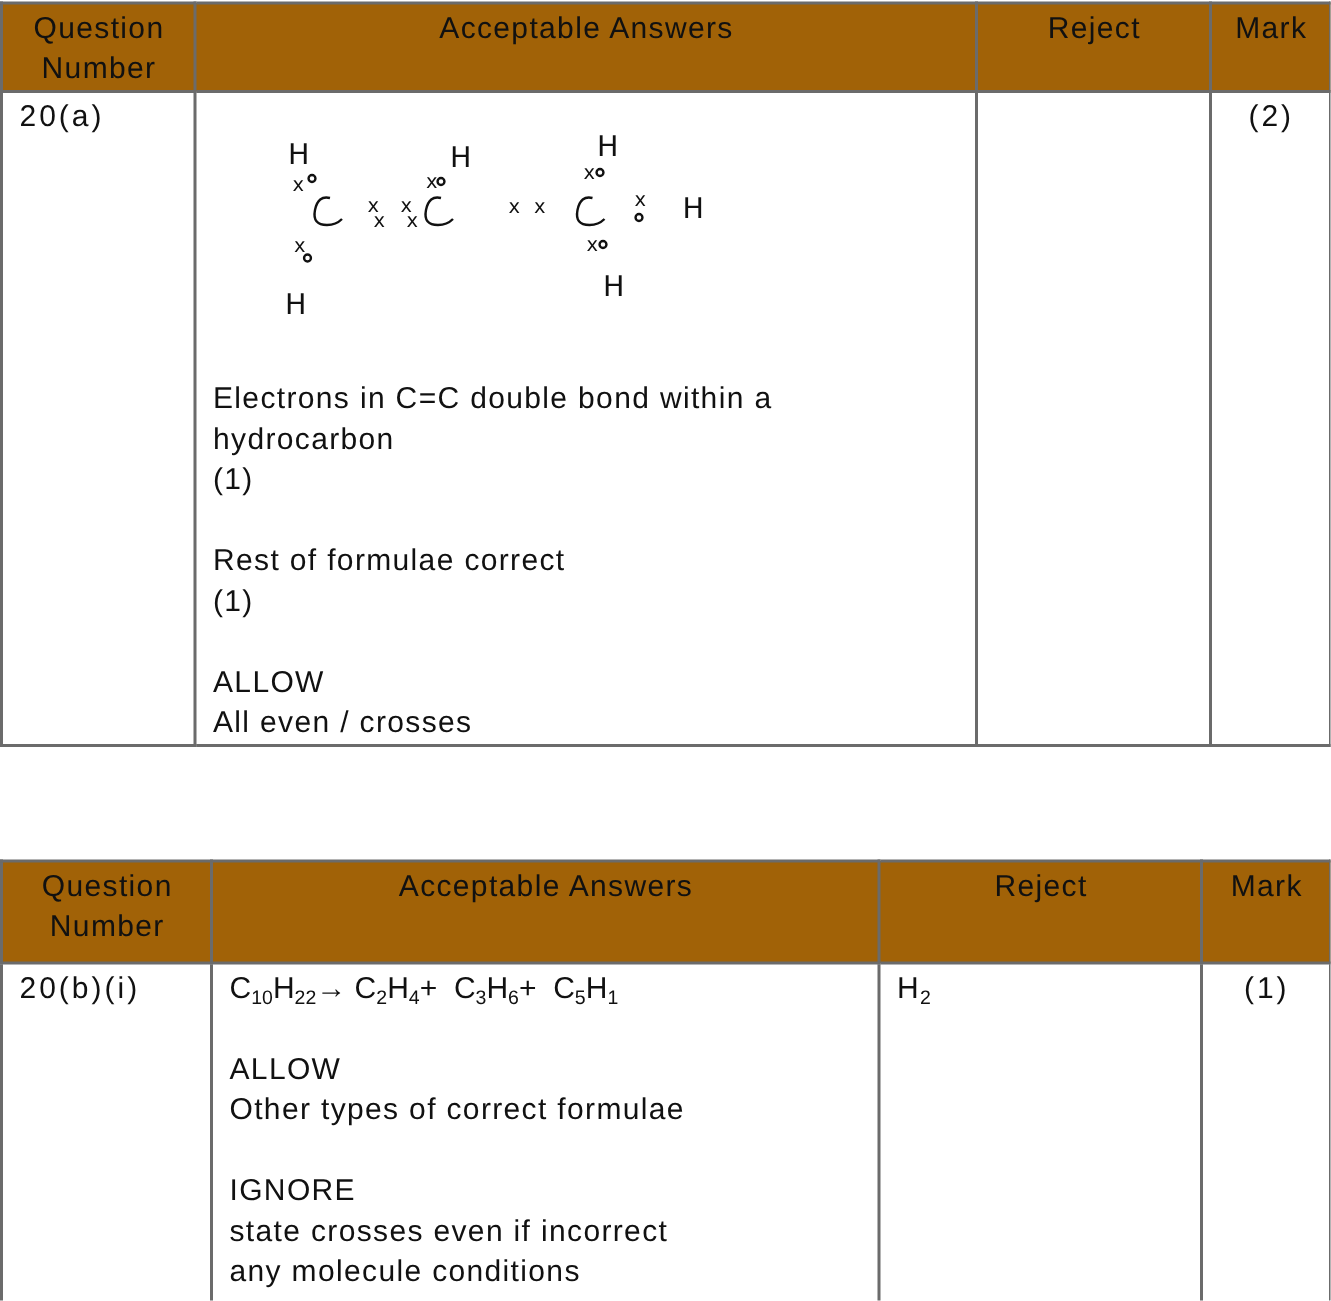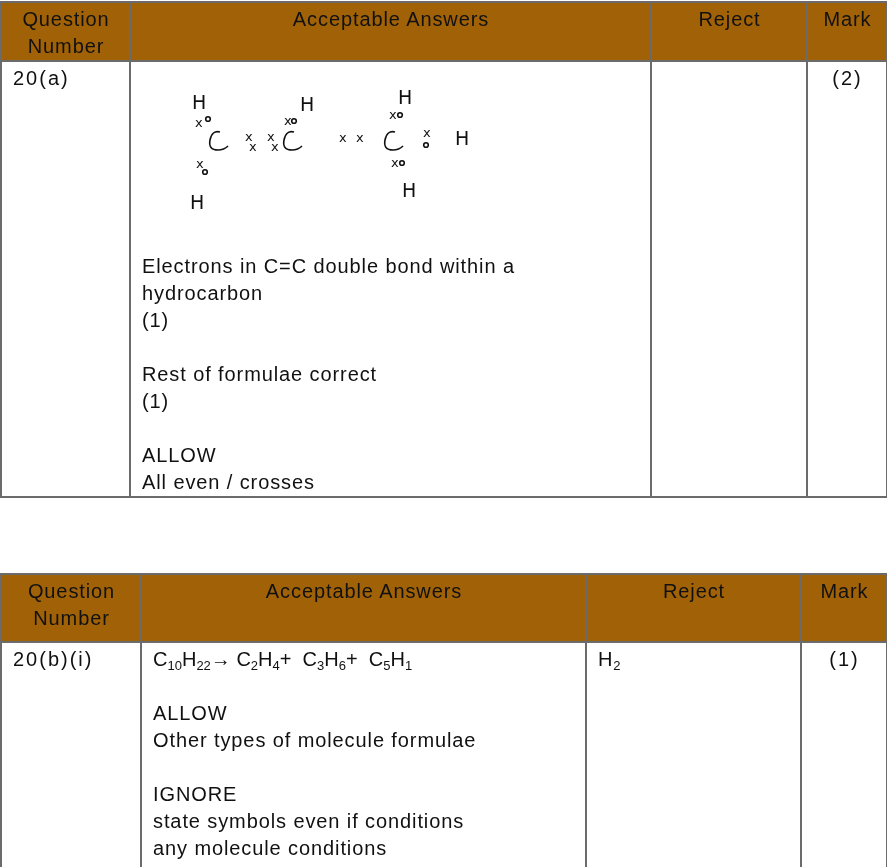--- a/index.html
+++ b/index.html
@@ -128,23 +128,23 @@
       <td class="qnum">20(b)(i)</td>
       <td class="ans">
         <p style="letter-spacing:0">
           <span>C</span><sub>10</sub><span>H</span><sub>22</sub><span>→</span>
           <span>C</span><sub>2</sub><span>H</span><sub>4</sub><span>+</span>&nbsp;
           <span>C</span><sub>3</sub><span>H</span><sub>6</sub><span>+</span>&nbsp;
           <span>C</span><sub>5</sub><span>H</span><sub>1</sub>
         </p>
         <div class="gap"></div>
         <p>ALLOW</p>
-        <p>Other types of molecule formulae</p>
+        <p>Other types of correct formulae</p>
         <div class="gap"></div>
         <p>IGNORE</p>
-        <p>state symbols even if conditions</p>
+        <p>state crosses even if incorrect</p>
         <p>any molecule conditions</p>
       </td>
       <td><span>H</span><sub>2</sub></td>
       <td class="mark">(1)</td>
     </tr>
   </tbody>
 </table>
 
 </body></html>

